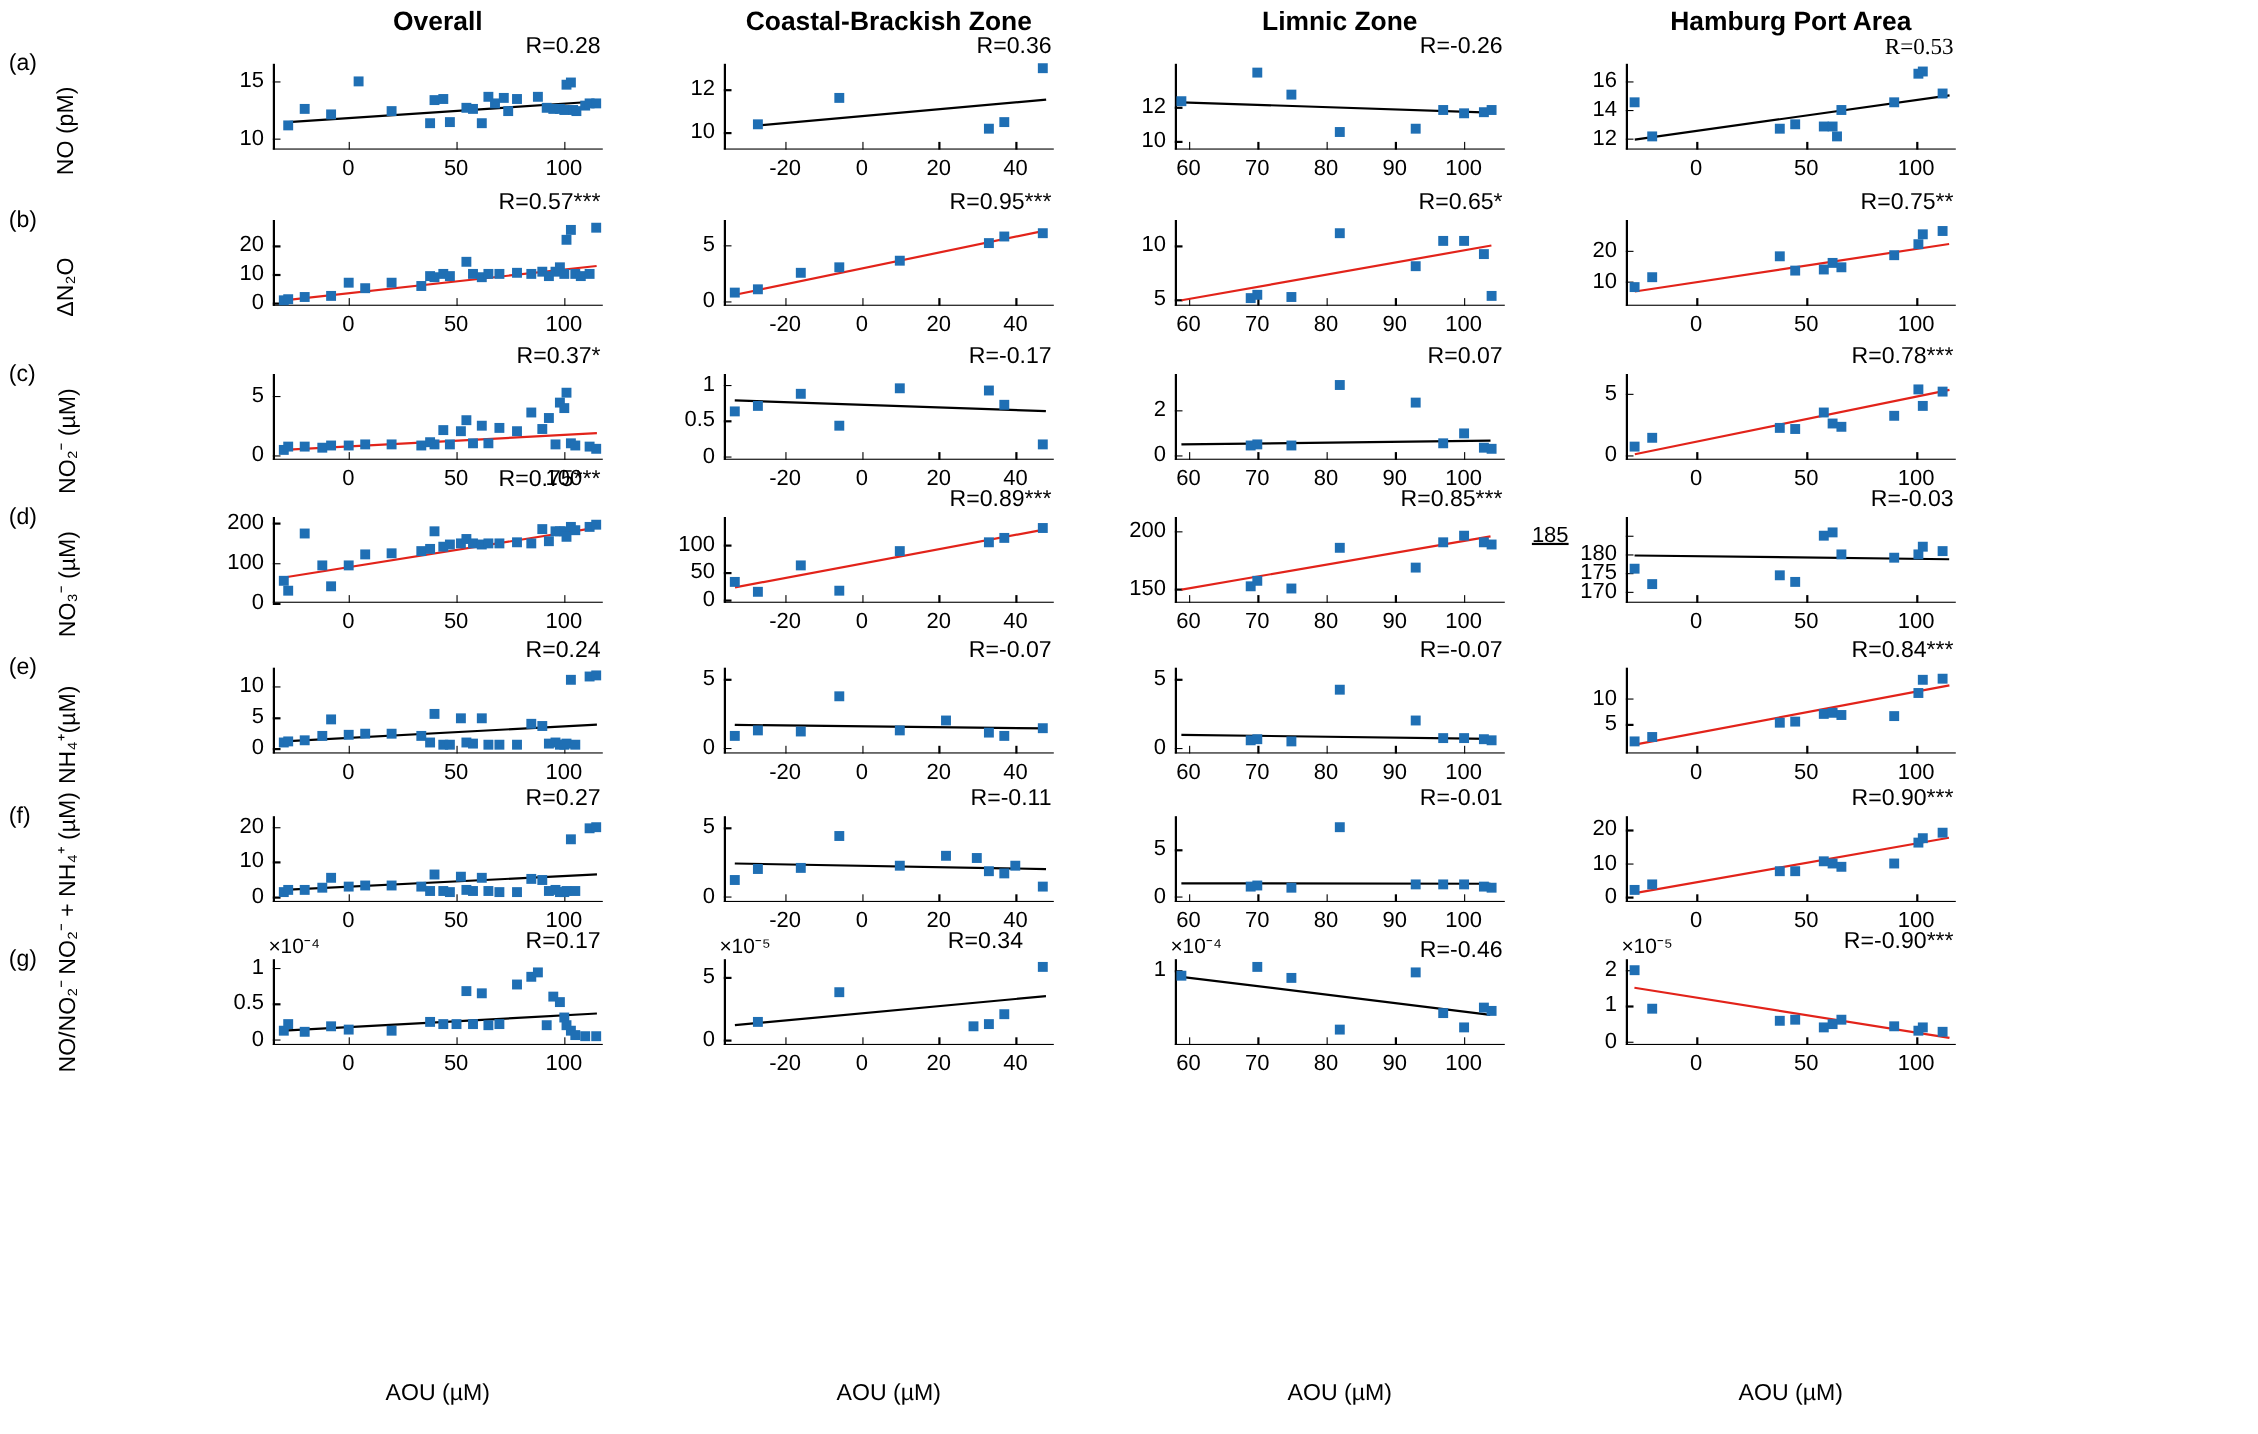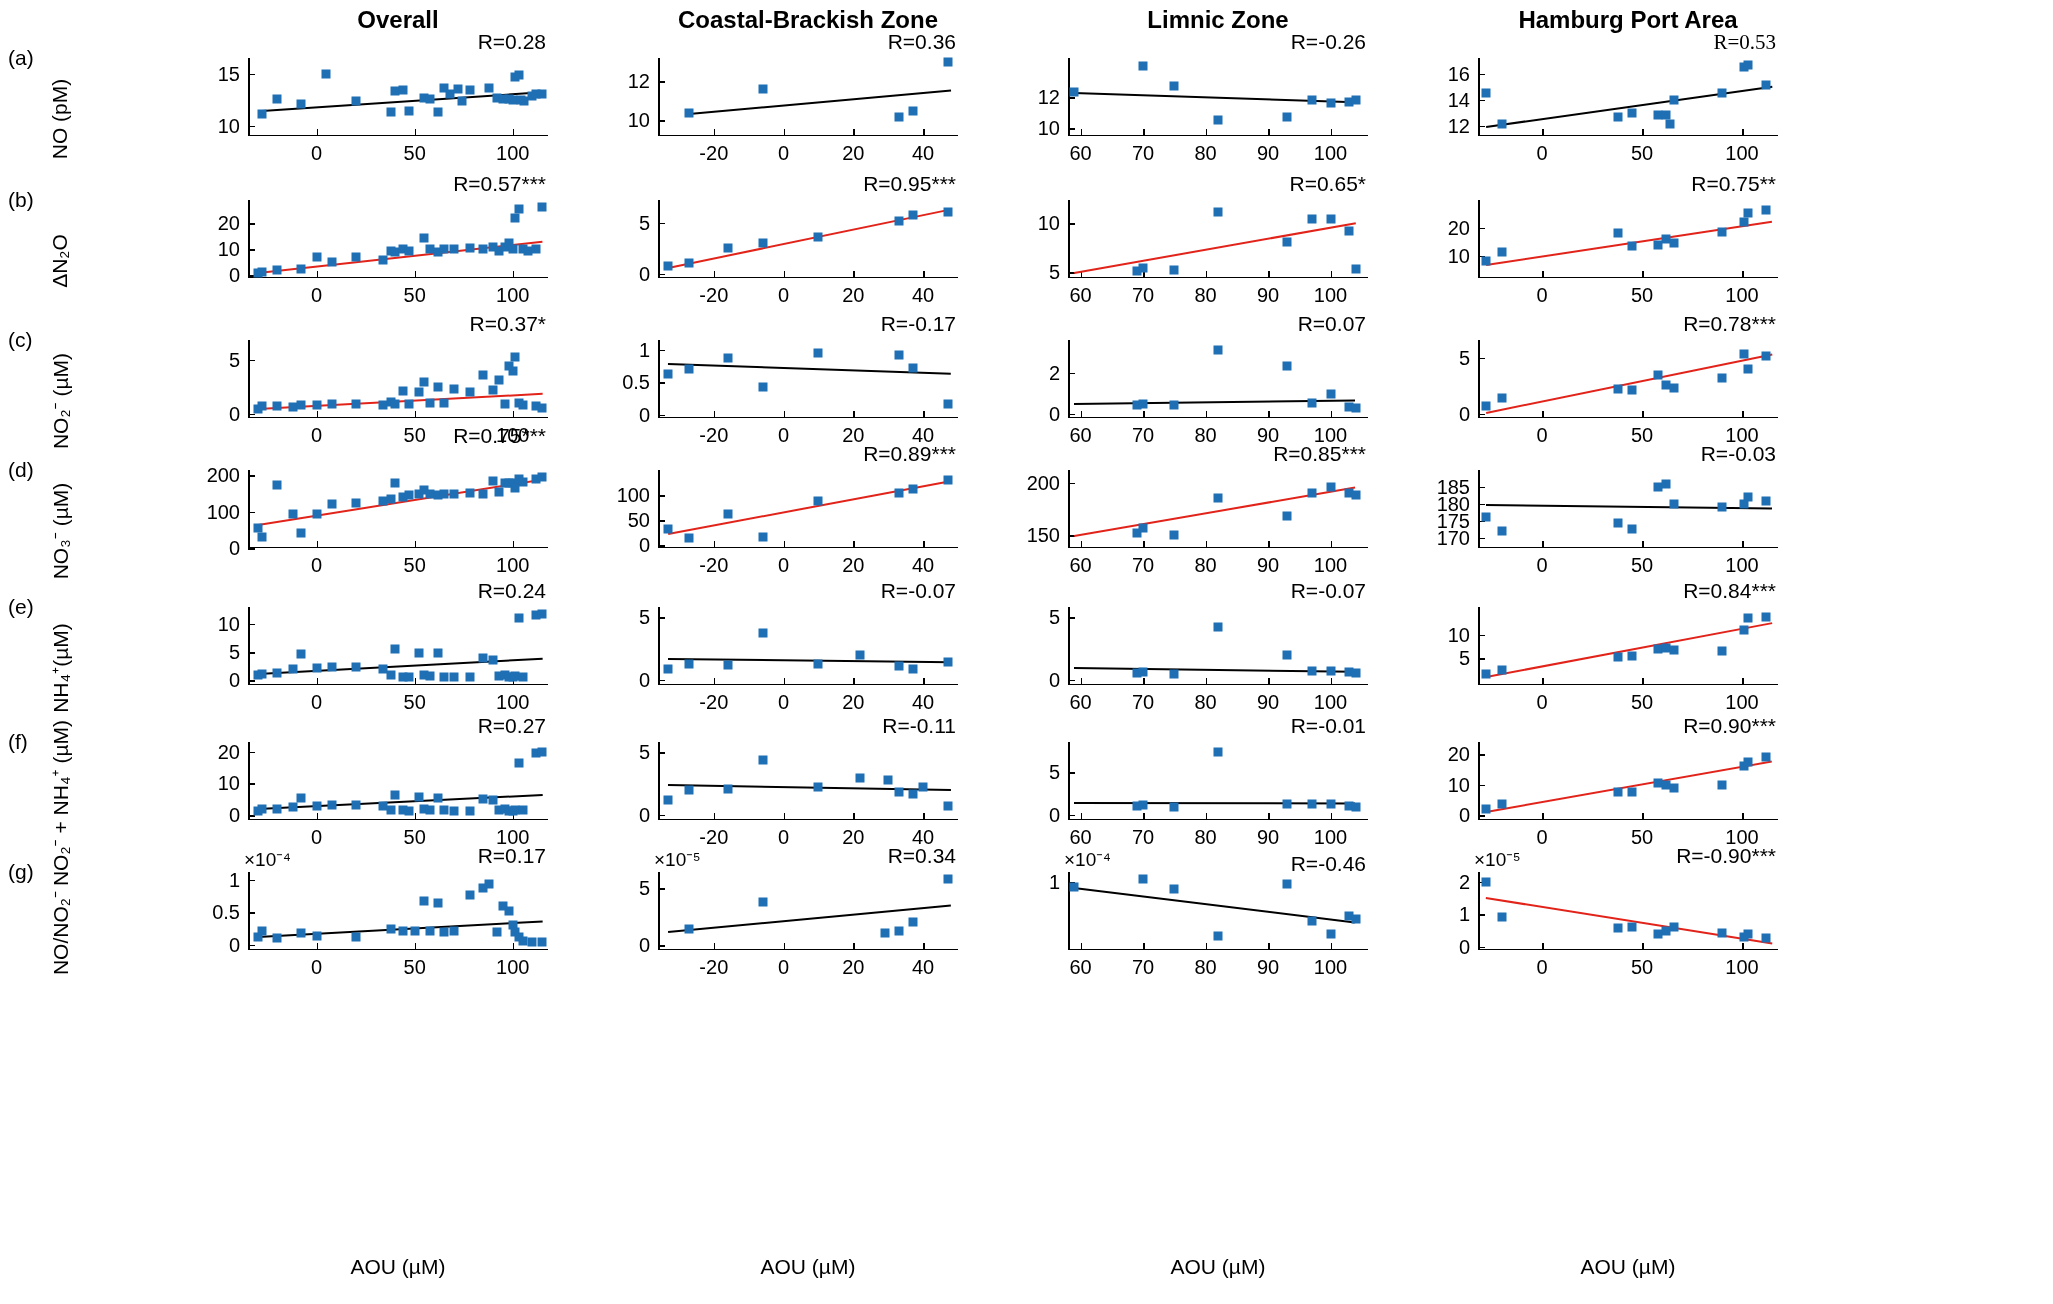--- a/index.html
+++ b/index.html
@@ -672,21 +672,21 @@
         <div class="pt" style="left: 281.25px; top: 23.1892px; background: rgb(31, 111, 180);"></div>
         <div class="pt" style="left: 287.5px; top: 25.2973px; background: rgb(31, 111, 180);"></div>
       </div>
     </div>
     <div class="ticklabel-x" style="left: 1542px; top: 554px;">0</div>
     <div class="ticklabel-x" style="left: 1642px; top: 554px;">50</div>
     <div class="ticklabel-x" style="left: 1742px; top: 554px;">100</div>
     <div class="ticklabel-y" style="left: 1382px; width: 88px; top: 537.826px;">170</div>
     <div class="ticklabel-y" style="left: 1382px; width: 88px; top: 520.87px;">175</div>
     <div class="ticklabel-y" style="left: 1382px; width: 88px; top: 503.913px;">180</div>
-    <div class="ticklabel-y" style="left: 1382px; width: 88px; top: 486.957px;">185</div>
+    <div class="ticklabel-y" style="left: 1338px; width: 88px; top: 486.957px; text-decoration: underline;">185</div>
     <div class="rlabel" style="left: 1538px; width: 238px; top: 442px;">R=-0.03</div>
     <div class="panel" style="left: 1478px; top: 470px; width: 300px; height: 78px;">
       <div class="plot-area">
         <div class="axis-line axis-left"></div>
         <div class="axis-line axis-bottom"></div>
         <div class="tick-x" style="left: 64px;"></div>
         <div class="tick-x" style="left: 164px;"></div>
         <div class="tick-x" style="left: 264px;"></div>
         <div class="tick-y" style="top: 67.8261px;"></div>
         <div class="tick-y" style="top: 50.8696px;"></div>
@@ -1037,21 +1037,21 @@
         <div class="pt" style="left: 294.118px; top: 70.2px; background: rgb(31, 111, 180);"></div>
       </div>
     </div>
     <div class="ticklabel-x" style="left: 713.814px; top: 956px;">-20</div>
     <div class="ticklabel-x" style="left: 783.581px; top: 956px;">0</div>
     <div class="ticklabel-x" style="left: 853.349px; top: 956px;">20</div>
     <div class="ticklabel-x" style="left: 923.116px; top: 956px;">40</div>
     <div class="ticklabel-y" style="left: 562px; width: 88px; top: 945.412px;">0</div>
     <div class="ticklabel-y" style="left: 562px; width: 88px; top: 888.059px;">5</div>
     <div class="expo" style="left: 654px; top: 846px;">×10⁻⁵</div>
-    <div class="rlabel" style="left: 718px; width: 238px; top: 844px;">R=0.34</div>
+    <div class="rlabel" style="left: 692px; width: 238px; top: 844px;">R=0.34</div>
     <div class="panel" style="left: 658px; top: 872px; width: 300px; height: 78px;">
       <div class="plot-area">
         <div class="axis-line axis-left"></div>
         <div class="axis-line axis-bottom"></div>
         <div class="tick-x" style="left: 55.814px;"></div>
         <div class="tick-x" style="left: 125.581px;"></div>
         <div class="tick-x" style="left: 195.349px;"></div>
         <div class="tick-x" style="left: 265.116px;"></div>
         <div class="tick-y" style="top: 73.4118px;"></div>
         <div class="tick-y" style="top: 16.0588px;"></div>

